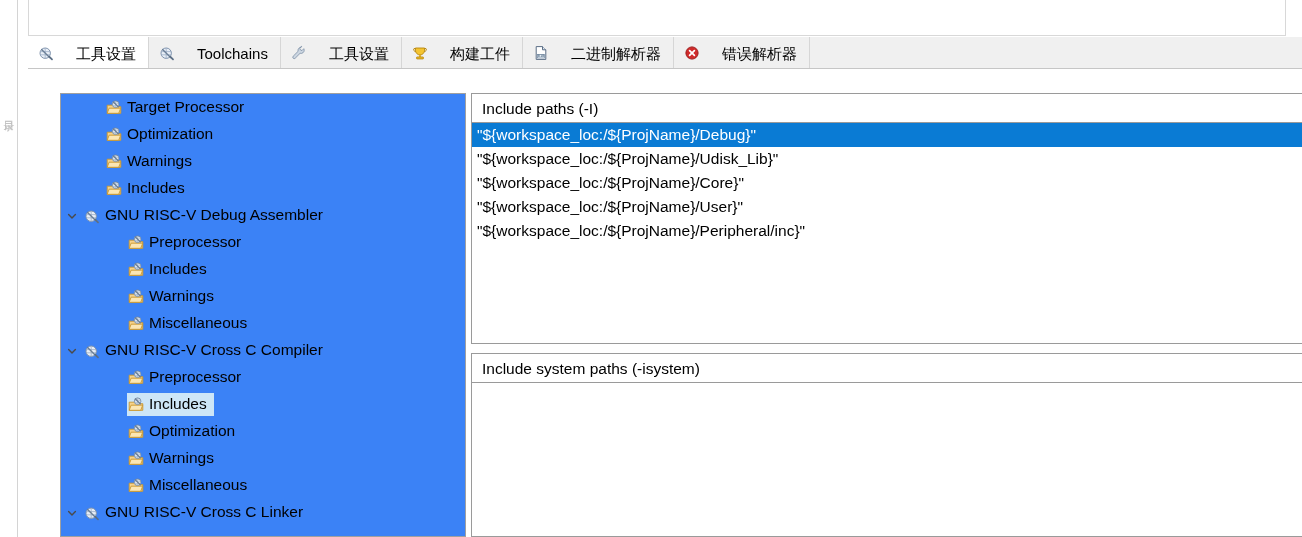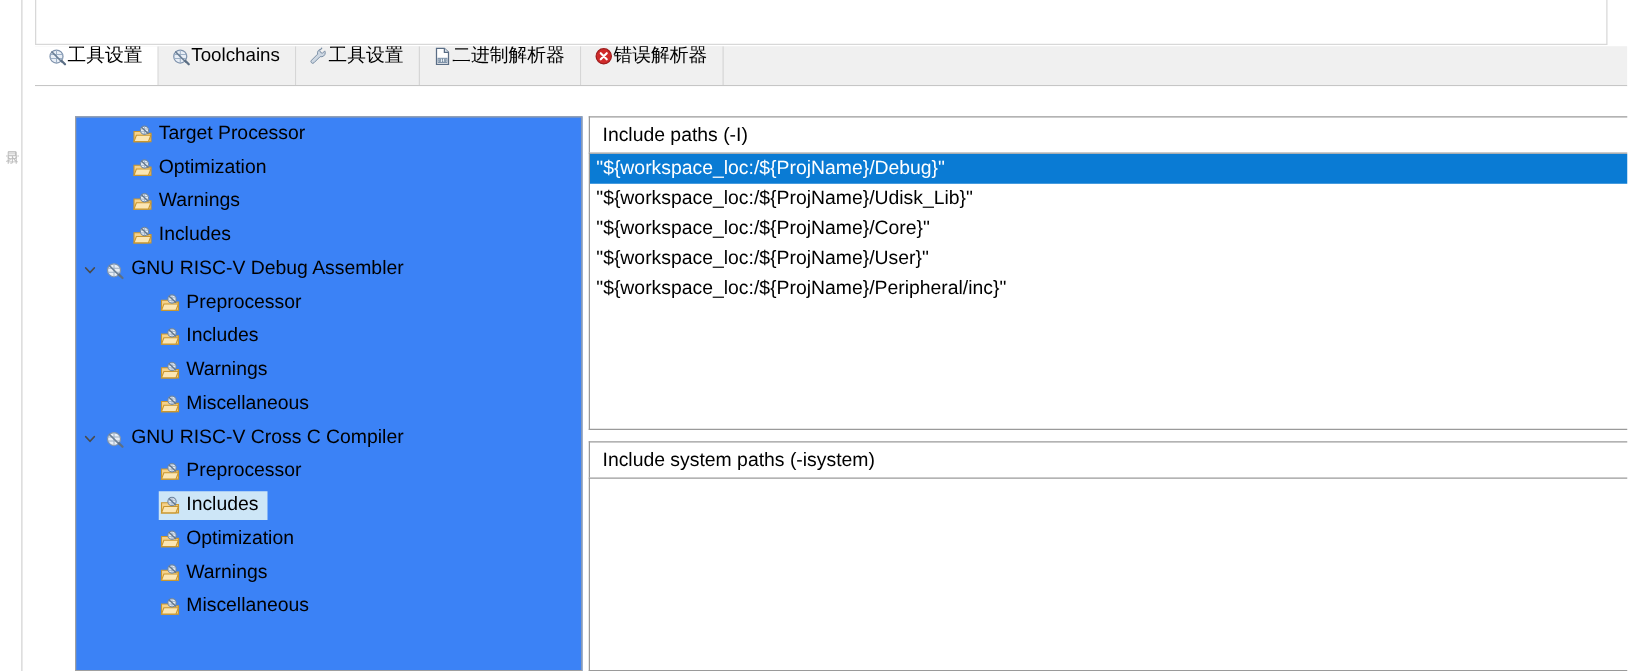--- a/index.html
+++ b/index.html
@@ -78,22 +78,22 @@
     height: 32px;
     background: #f0f0f0;
     border-bottom: 1px solid #c6c6c6;
     box-sizing: border-box;
     display: flex;
     align-items: stretch;
     overflow: hidden;
   }
   .tab {
     display: flex;
-    align-items: flex-start;
-    gap: 0;
+    align-items: center;
+    gap: 22px;
     padding: 0 12px 0 10px;
     height: 32px;
     box-sizing: border-box;
     background: #f0f0f0;
     border-right: 1px solid #d6d6d6;
     white-space: nowrap;
     font-size: 15px;
     cursor: default;
   }
   .tab.selected {
@@ -262,20 +262,31 @@
           <span class="ticon">
             <svg width="16" height="16" viewBox="0 0 16 16" xmlns="http://www.w3.org/2000/svg">
               <path d="M10.2 2.2a3.2 3.2 0 0 0-3.1 4.1L2.2 11.2a1.4 1.4 0 0 0 2 2l4.9-4.9a3.2 3.2 0 0 0 4.1-3.1 3.2 3.2 0 0 0-.4-1.5L11 5.6 9.4 4.9 8.8 3.3l1.9-1.9a3.2 3.2 0 0 0-.5-.1z" fill="#cdd7e2" stroke="#7b8ea4" stroke-width=".8"></path>
             </svg>
           </span>
           <span class="tab-label">工具设置</span>
         </div>
         <div class="tab">
           <span class="ticon">
             <svg width="16" height="16" viewBox="0 0 16 16" xmlns="http://www.w3.org/2000/svg">
+              <path d="M3.4 3h9.2v2.3a4.6 4.6 0 0 1-4.6 4.6A4.6 4.6 0 0 1 3.4 5.3z" fill="#f4c430" stroke="#b8860b" stroke-width=".9"></path>
+              <path d="M3.5 3.6H2a1.6 1.6 0 0 0 1.6 2.6M12.5 3.6H14a1.6 1.6 0 0 1-1.6 2.6" fill="none" stroke="#b8860b" stroke-width="1"></path>
+              <rect x="7.1" y="9.6" width="1.8" height="2.4" fill="#e0ae20"></rect>
+              <rect x="4.6" y="12" width="6.8" height="1.9" rx=".4" fill="#f4c430" stroke="#b8860b" stroke-width=".9"></rect>
+            </svg>
+          </span>
+          <span class="tab-label">构建工件</span>
+        </div>
+        <div class="tab">
+          <span class="ticon">
+            <svg width="16" height="16" viewBox="0 0 16 16" xmlns="http://www.w3.org/2000/svg">
               <path d="M3.2 1.6h6.3l3.3 3.2v9.6H3.2z" fill="#ffffff" stroke="#5a6d85" stroke-width="1"></path>
               <path d="M9.5 1.6v3.2h3.3" fill="#dde6ef" stroke="#5a6d85" stroke-width="1"></path>
               <rect x="4.4" y="9.6" width="7.2" height="3.4" fill="#e6eef6" stroke="#6f86a0" stroke-width=".7"></rect>
               <text x="8" y="12.4" font-size="3.6" text-anchor="middle" fill="#2d4a66" font-family="DejaVu Sans Mono, monospace">010</text>
             </svg>
           </span>
           <span class="tab-label">二进制解析器</span>
         </div>
         <div class="tab">
           <span class="ticon">
@@ -513,20 +524,38 @@
               <span class="ticon-tree">
                 <svg width="16" height="16" viewBox="0 0 16 16" xmlns="http://www.w3.org/2000/svg">
                   <path d="M1.2 5.2h5.6l1.1 1.5h6.9v6.6H1.2z" fill="#f6d28a" stroke="#c9972f" stroke-width=".9"></path>
                   <path d="M3.1 8.2h11.6l-2 5.1H1.2z" fill="#fbe6b4" stroke="#c9972f" stroke-width=".9"></path>
                   <circle cx="9.6" cy="4.2" r="3.3" fill="#e4ecf5" stroke="#6f86a0" stroke-width=".9"></circle>
                   <path d="M6.4 3.2h6.4M6.4 5.3h6.4M9.6 1v6.4" stroke="#9db0c6" stroke-width=".7"></path>
                   <path d="M7.4 2 L12.4 6.8" stroke="#64788f" stroke-width="1.1" stroke-linecap="round"></path>
                 </svg>
               </span>
               <span class="tlabel">Miscellaneous</span>
+            </span>
+          </div>
+          <div class="tree-row" style="padding-left: 0px;">
+            <span class="twisty">
+              <svg width="12" height="12" viewBox="0 0 12 12" xmlns="http://www.w3.org/2000/svg">
+                <path d="M2.6 4.4 6 8 9.4 4.4" fill="none" stroke="#4a4a4a" stroke-width="1.4" stroke-linecap="round" stroke-linejoin="round"></path>
+              </svg>
+            </span>
+            <span class="tlabel-wrap">
+              <span class="ticon-tree">
+                <svg width="16" height="16" viewBox="0 0 16 16" xmlns="http://www.w3.org/2000/svg">
+                  <circle cx="7.2" cy="8.2" r="5.2" fill="#e8eef6" stroke="#7f93ad" stroke-width="1"></circle>
+                  <path d="M2.4 6.6h9.6M2.4 9.8h9.6M7.2 3v10.4" stroke="#9db0c6" stroke-width=".8"></path>
+                  <path d="M3.6 4.6 L11.6 12.6" stroke="#6b7f96" stroke-width="1.4" stroke-linecap="round"></path>
+                  <path d="M11.2 11.6 L14 14.4" stroke="#5c6f85" stroke-width="1.8" stroke-linecap="round"></path>
+                </svg>
+              </span>
+              <span class="tlabel">GNU RISC-V Cross C Linker</span>
             </span>
           </div>
         </div>
 
       <div id="right-col">
 
         <div class="field-group" id="group-include-paths">
           <div class="field-title">Include paths (-I)</div>
           <div class="listbox" id="include-paths-list">
               <div class="list-item sel">"${workspace_loc:/${ProjName}/Debug}"</div>

